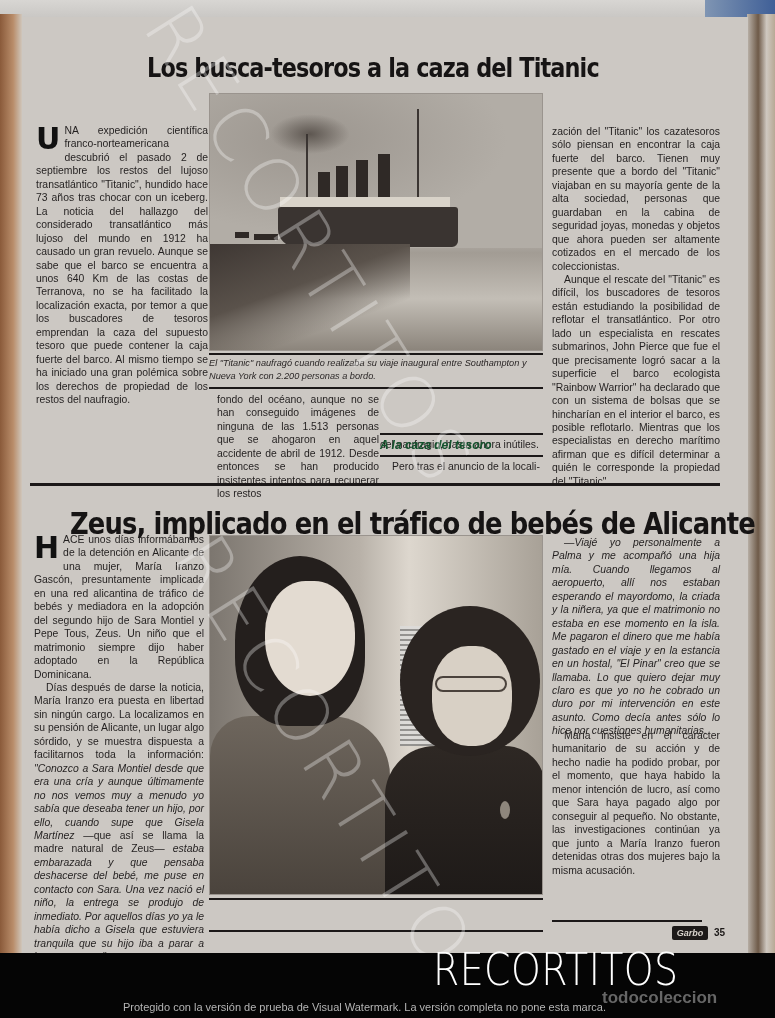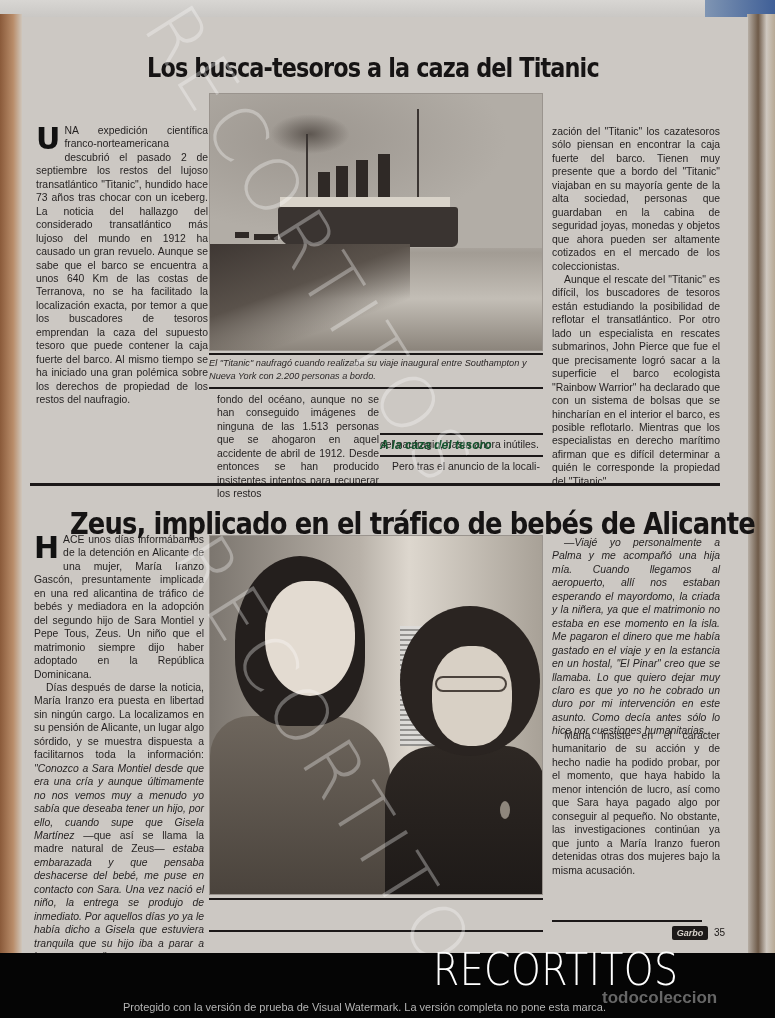--- a/index.html
+++ b/index.html
@@ -44,21 +44,21 @@
   .woman2-face { position:absolute; left:222px; top:110px; width:80px; height:100px; background:#d8d0c5; border-radius: 45%; }
   .glasses { position:absolute; left:225px; top:140px; width:72px; height:16px; border:2px solid #4a423c; border-radius:8px; }
   .woman2-body { position:absolute; left:175px; top:210px; width:160px; height:150px; background: linear-gradient(#2e2824,#1e1a18); border-radius: 50px 40px 0 0; }
   .brooch { position:absolute; left:290px; top:265px; width:10px; height:18px; background:#8e867c; border-radius:50%; }
 
   .rule { position: absolute; background: #1b1818; }
   .caption { position: absolute; font-size: 9.2px; line-height: 12.5px; font-style: italic; color: #2a2626; }
   .subhead { position: absolute; font-size: 12px; font-weight: bold; font-style: italic; color: #14532d; }
 
   .footer-logo { position: absolute; left: 650px; top: 909px; width: 36px; height: 14px; background: #1c1918; color: #d8d3cc; font-size: 9px; font-weight: bold; font-style: italic; text-align: center; line-height: 14px; border-radius: 2px; }
-  .page-num { position: absolute; left: 692px; top: 910px; font-size: 10px; font-weight: normal; color: #1c1918; }
+  .page-num { position: absolute; left: 692px; top: 910px; font-size: 10px; font-weight: bold; color: #1c1918; }
 
   .watermark-band { position: absolute; left: 0; top: 953px; width: 775px; height: 65px; background: #050505; }
   .wm-big { position: absolute; left: 433px; top: 944px; font-size: 44px; color: #ffffff; font-family: "DejaVu Sans", sans-serif; font-weight: 200; letter-spacing: 0.5px; transform: scaleX(0.86); transform-origin: left top; }
   .wm-small { position: absolute; left: 115px; top: 1001px; font-size: 11px; color: #b5b5b5; white-space: nowrap; padding-left: 8px; }
   .wm-brand { position: absolute; left: 602px; top: 988px; font-size: 17px; color: #777; font-weight: bold; opacity: 0.85; }
 
   .diag-wm { position: absolute; pointer-events: none; font-family: "DejaVu Sans", sans-serif; font-size: 74px; font-weight: 200; color: rgba(255,255,255,0.32); letter-spacing: 8px; white-space: nowrap; transform-origin: left top; }
 </style>
 </head>
 <body>

